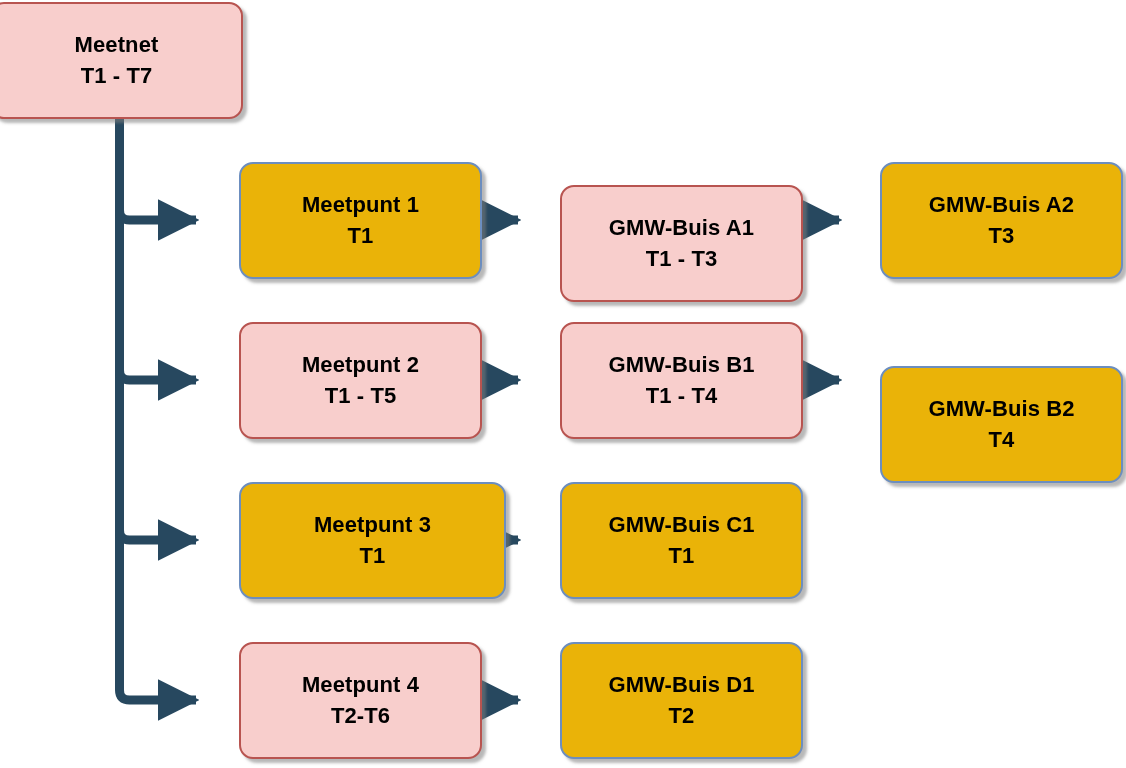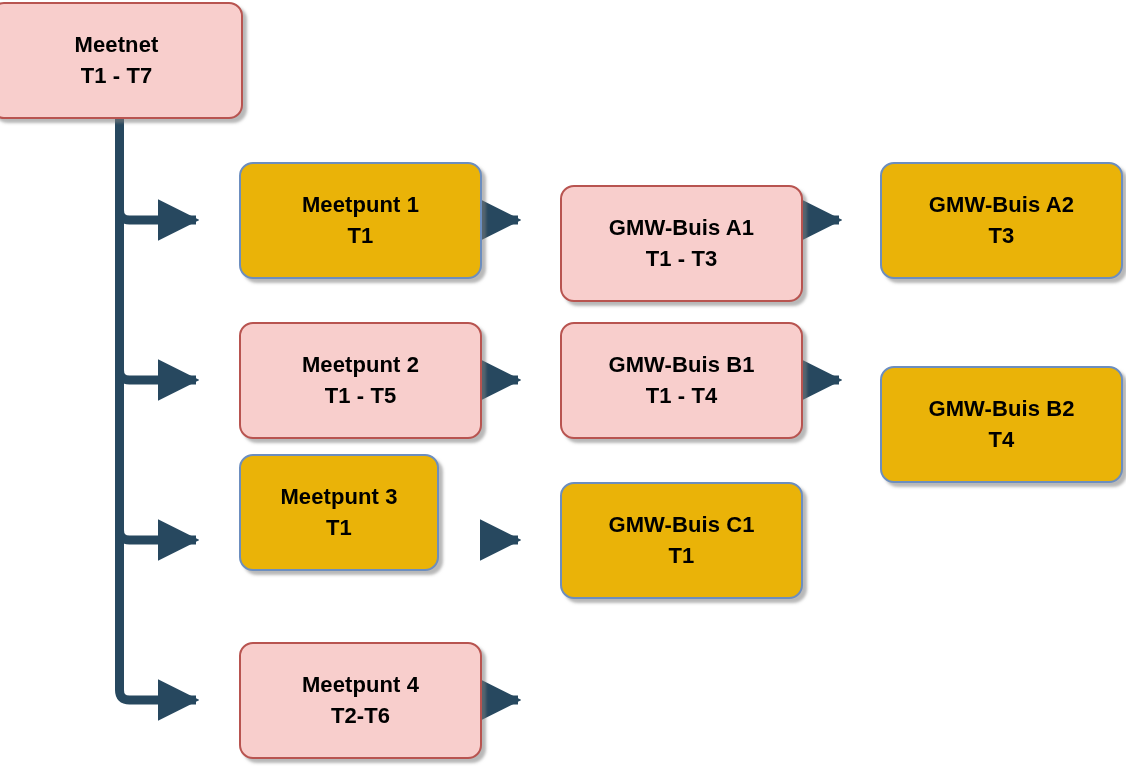--- a/index.html
+++ b/index.html
@@ -119,29 +119,33 @@
   <div class="node pink" style="left:560px; top:322px; width:243px; height:117px;">
     <span class="l1">GMW-Buis B1</span>
     <span class="l2">T1 - T4</span>
   </div>
 
   <div class="node blue" style="left:880px; top:322px; width:243px; height:117px;margin-top:44px;">
     <span class="l1">GMW-Buis B2</span>
     <span class="l2">T4</span>
   </div>
 
-  <div class="node blue" style="left:239px; top:454px; width:200px; height:117px;">
+  <div class="node blue" style="left:239px; top:482px; width:267px; height:117px;">
     <span class="l1">Meetpunt 3</span>
     <span class="l2">T1</span>
   </div>
 
   <div class="node blue" style="left:560px; top:482px; width:243px; height:117px;">
     <span class="l1">GMW-Buis C1</span>
     <span class="l2">T1</span>
   </div>
 
   <div class="node pink" style="left:239px; top:642px; width:243px; height:117px;">
     <span class="l1">Meetpunt 4</span>
     <span class="l2">T2-T6</span>
   </div>
 
+  <div class="node blue" style="left:560px; top:642px; width:243px; height:117px;">
+    <span class="l1">GMW-Buis D1</span>
+    <span class="l2">T2</span>
+  </div>
 
 </div>
 
 </body></html>

